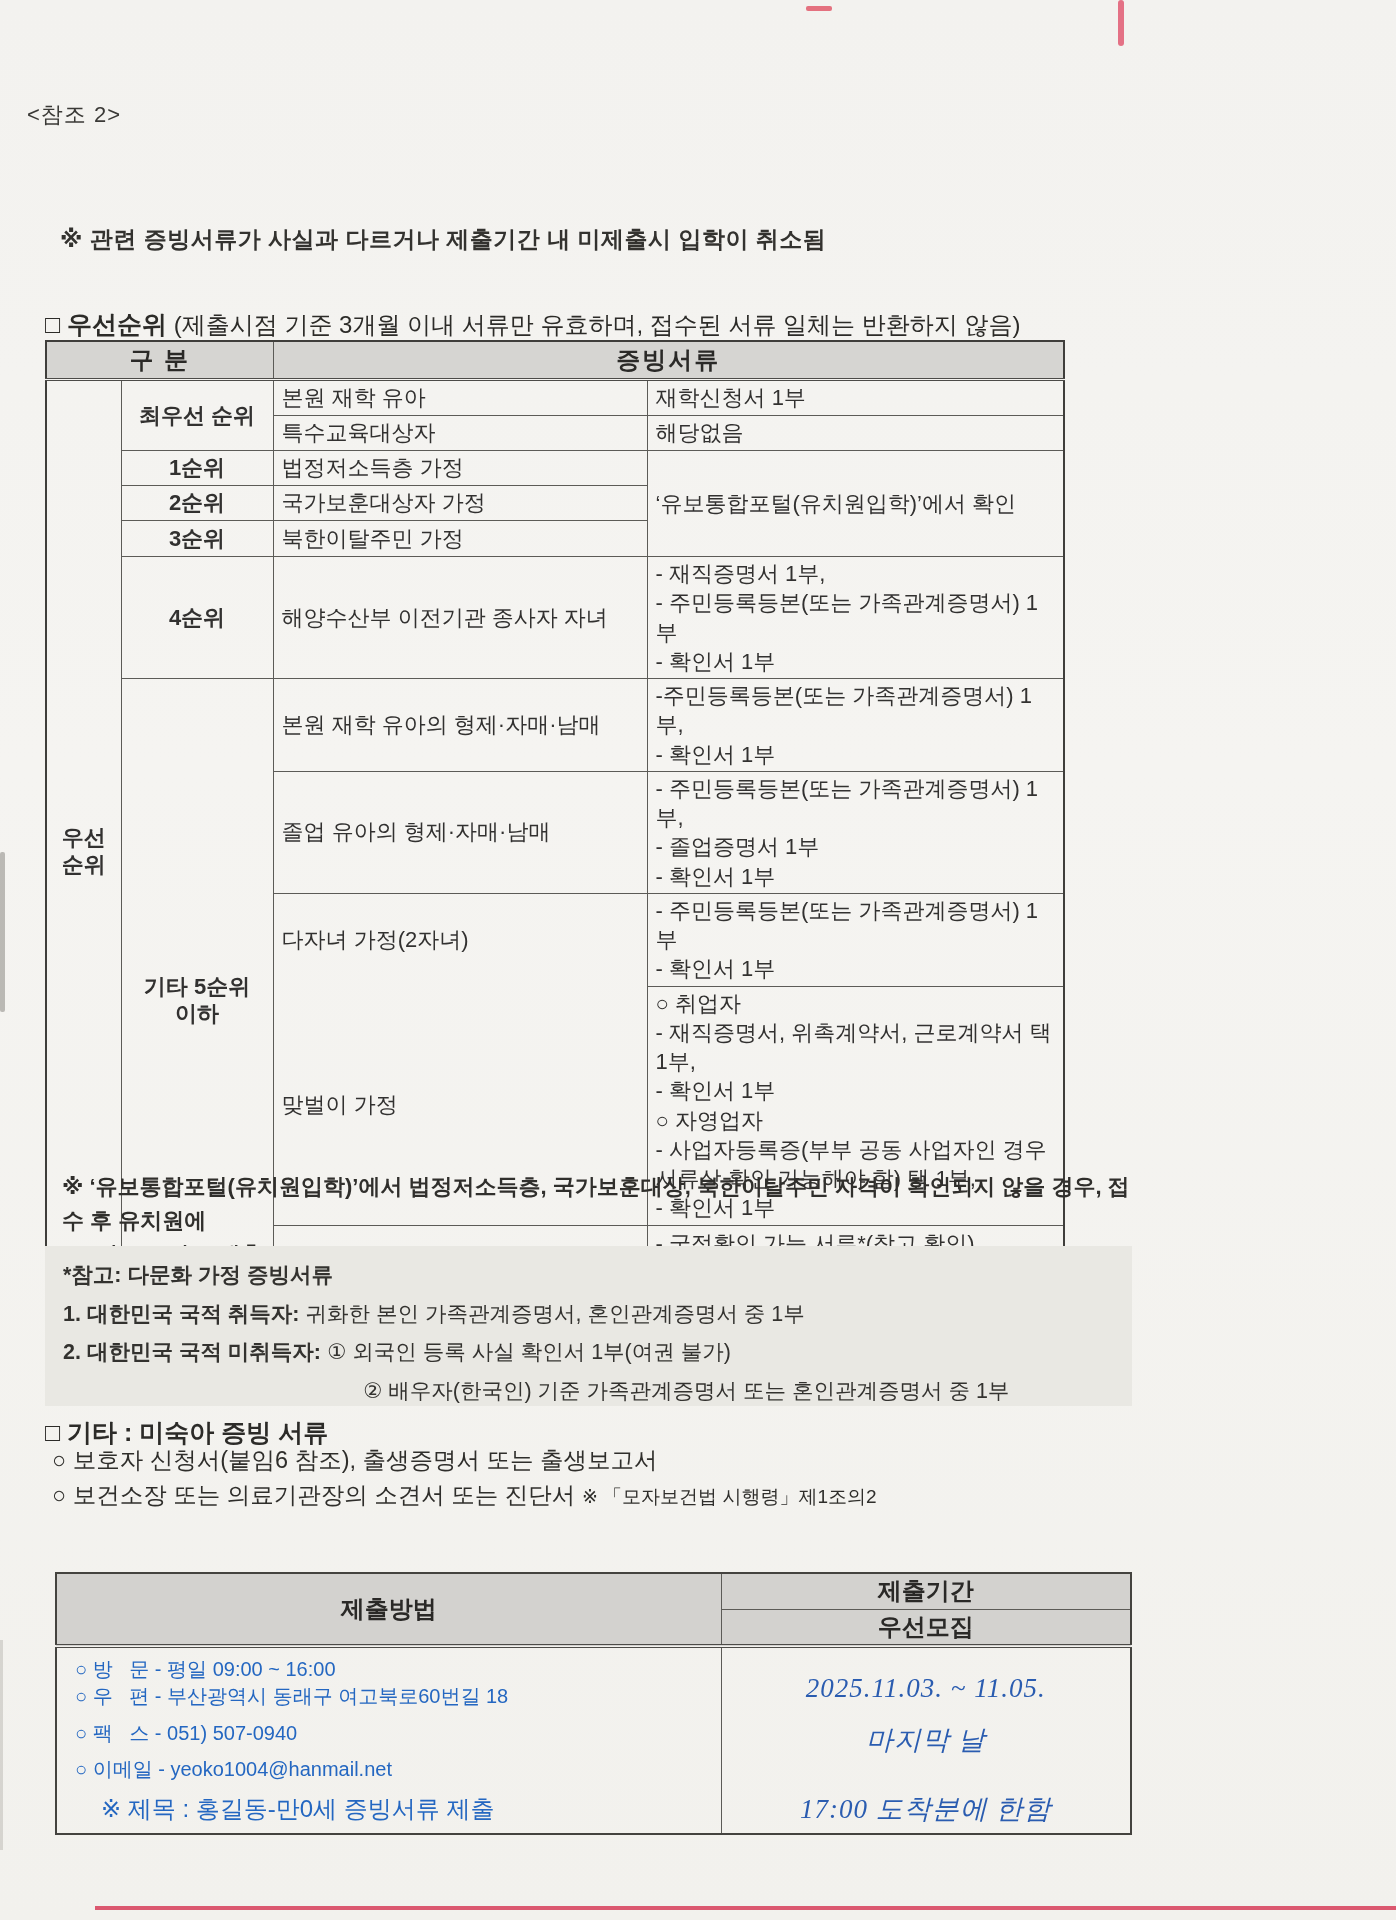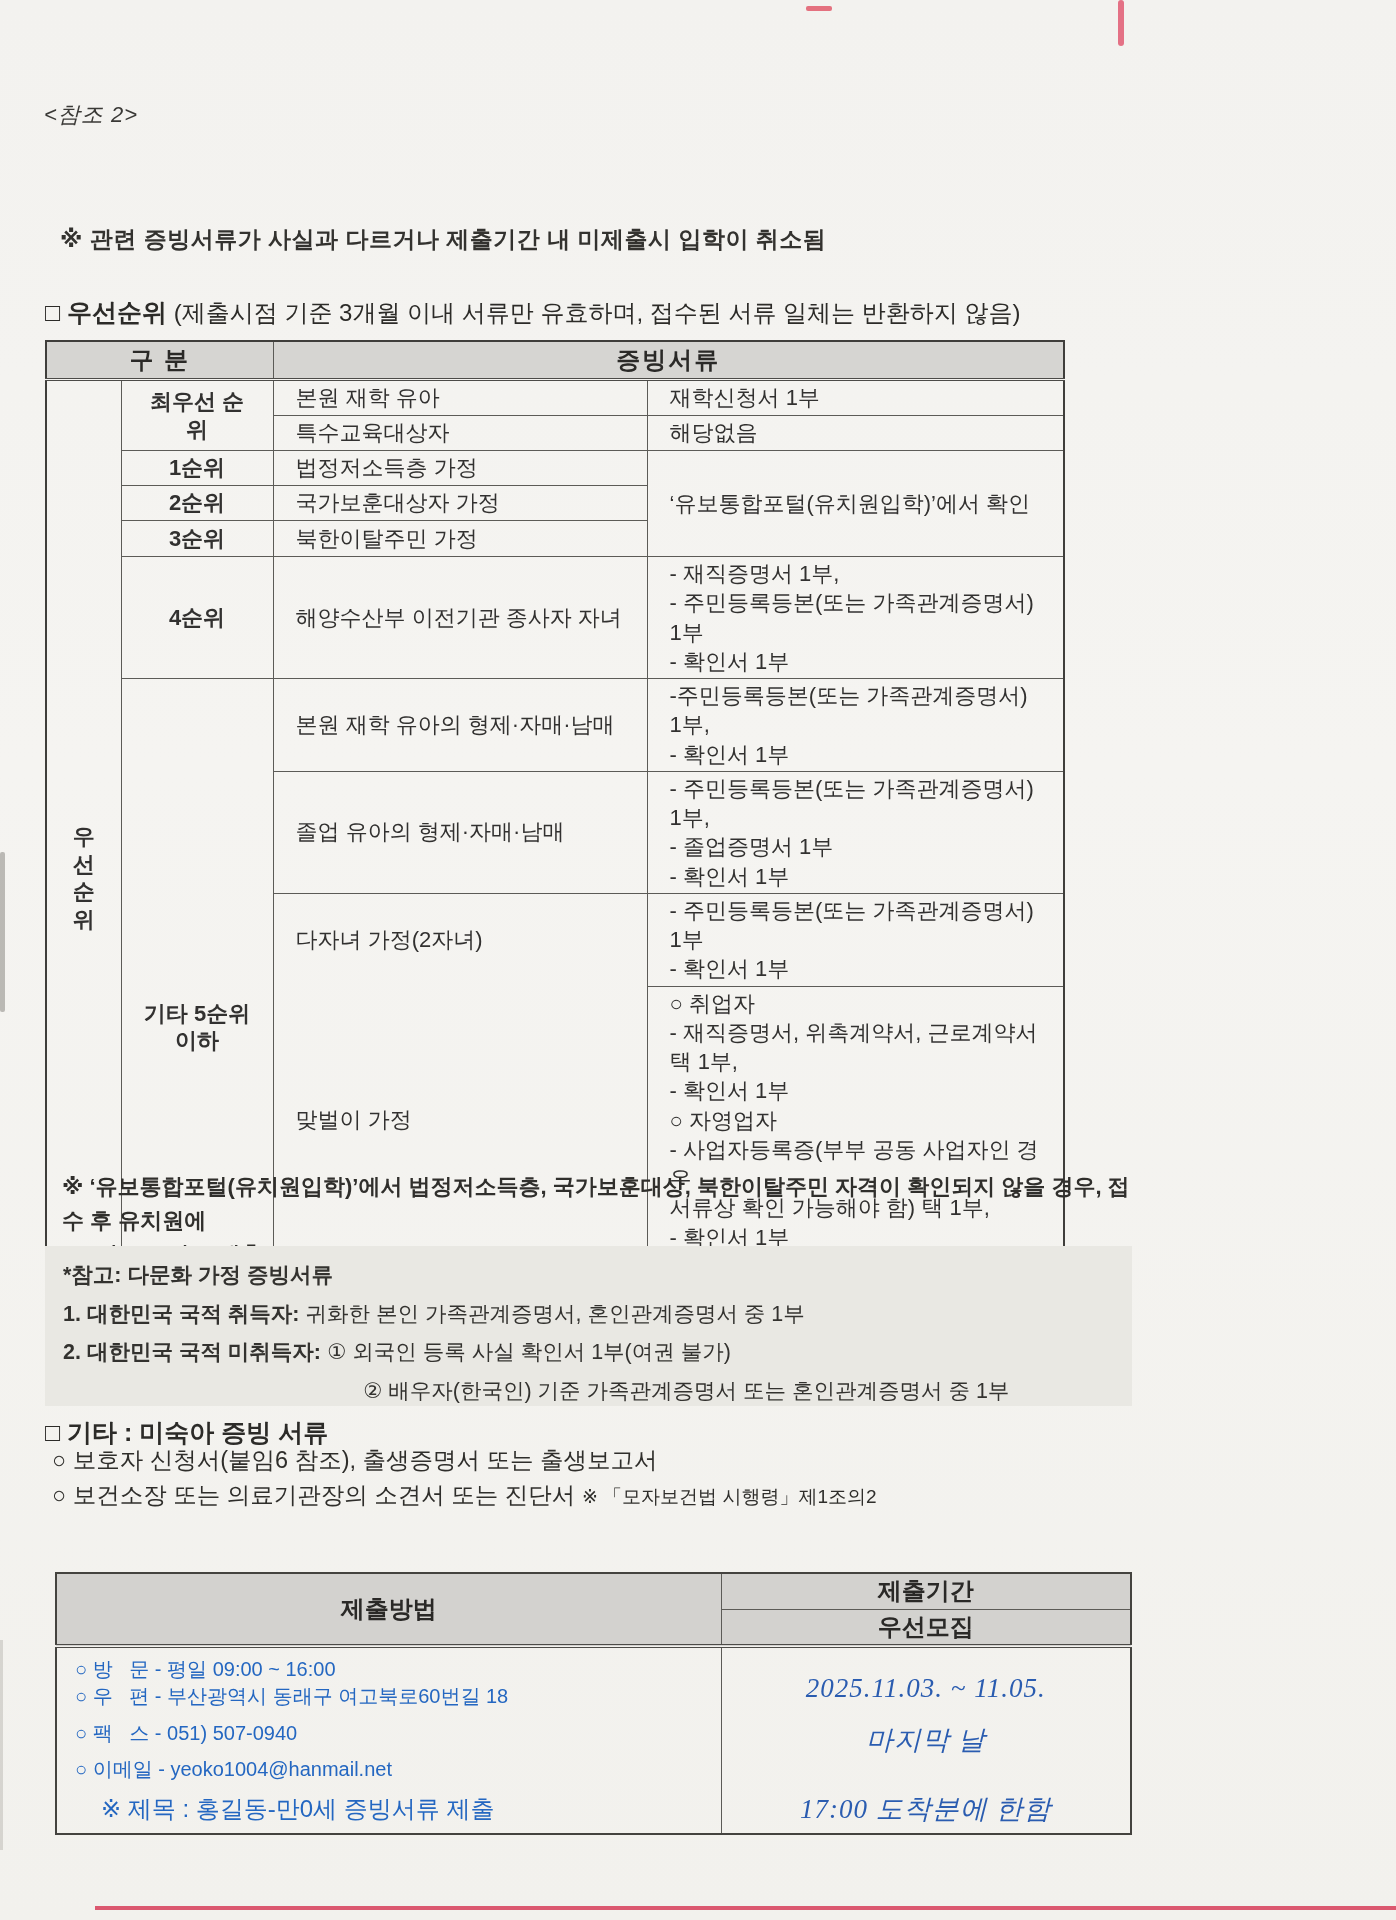--- a/index.html
+++ b/index.html
@@ -6,38 +6,38 @@
   body{
     width:1396px;height:1920px;position:relative;
     background:#f2f1ee;
     font-family:"Liberation Sans","DejaVu Sans",sans-serif;
     color:#2f2e2b;
     overflow:hidden;
   }
   .page{position:absolute;inset:0;background:linear-gradient(180deg,#f3f2ef 0%,#f5f4f1 40%,#f2f1ed 100%);}
 
   
-  .ref-label{position:absolute;left:44px;top:100px;font-size:22px;letter-spacing:1px;color:#3a3936;font-style:italic;}
+  .ref-label{position:absolute;left:27px;top:100px;font-size:22px;letter-spacing:1px;color:#3a3936;}
   .banner{
     position:absolute;left:47px;top:146px;width:1078px;height:62px;
     background:#a2e0b0;border:3px solid #3d3c39;
     display:flex;align-items:center;justify-content:center;
   }
   .banner .title{font-size:34px;font-weight:bold;color:#262522;letter-spacing:2px;}
   .warning{position:absolute;left:60px;top:224px;font-size:23px;font-weight:600;color:#33322f;letter-spacing:0.5px;}
 
   .sec-heading{position:absolute;font-size:24px;color:#2c2b28;}
   .sec-heading b{font-size:25px;}
 
   
   table{border-collapse:collapse;table-layout:fixed;}
   .main-table{position:absolute;left:45px;top:340px;width:1018px;}
   .main-table td{
     border:1px solid #5c5b57;font-size:22px;color:#323130;
-    padding:2px 22px;vertical-align:middle;overflow:hidden;
+    padding:2px 8px;vertical-align:middle;overflow:hidden;
   }
   .main-table .th{
     background:#d6d5d2;font-weight:bold;text-align:center;font-size:24px;
     letter-spacing:2px;border-bottom:3px double #4c4b48;color:#2a2927;
   }
   .main-table{border:2px solid #3f3e3b;}
   .vgroup{font-weight:bold;text-align:center;font-size:24px;white-space:pre-line;line-height:1.25;color:#2d2c29;}
   .rank{font-weight:bold;text-align:center;font-size:23px;white-space:pre-line;line-height:1.25;color:#2d2c29;}
   .cat{padding-left:14px;font-size:22.5px;}
   .docs{font-size:21.5px;line-height:1.33;white-space:pre-line;padding:5px 10px;}
@@ -95,21 +95,21 @@
   .edge-smudge2{left:0;top:1640px;width:3px;height:210px;background:#b9b7b2;opacity:.5;}
 </style>
 </head>
 <body>
 
 <div class="page">
 
   <div class="ref-label">&lt;참조 2&gt;</div>
   <div class="warning">※ 관련 증빙서류가 사실과 다르거나 제출기간 내 미제출시 입학이 취소됨</div>
 
-  <div class="sec-heading" style="left:45px;top:296px;"><b>□ 우선순위</b><span> (제출시점 기준 3개월 이내 서류만 유효하며, 접수된 서류 일체는 반환하지 않음)</span></div>
+  <div class="sec-heading" style="left:45px;top:308px;"><b>□ 우선순위</b><span> (제출시점 기준 3개월 이내 서류만 유효하며, 접수된 서류 일체는 반환하지 않음)</span></div>
 
   <table class="main-table">
     <colgroup>
         <col style="width:75px">
         <col style="width:152px">
         <col style="width:374px">
         <col style="width:417px">
       </colgroup>
     <tbody>
         <tr style="height:34px">

